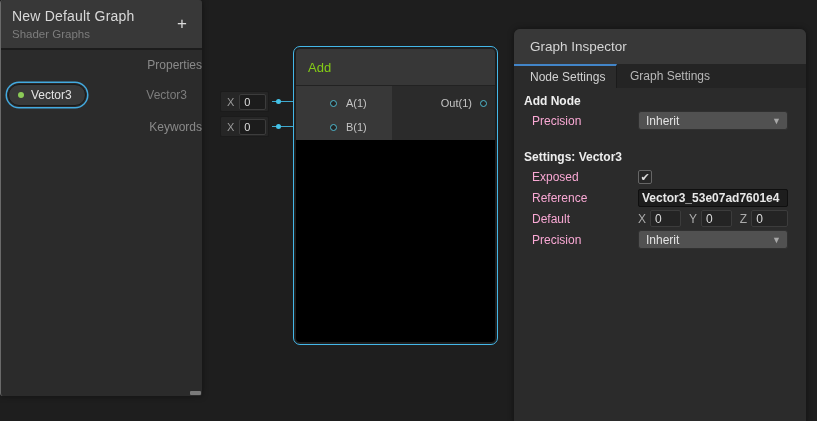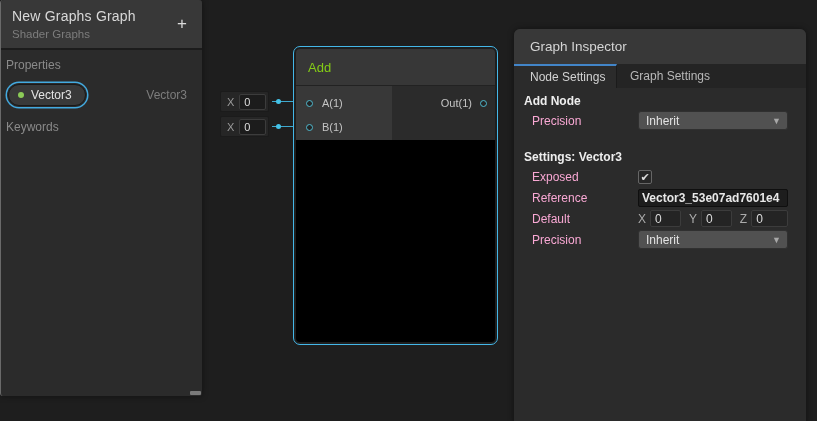--- a/index.html
+++ b/index.html
@@ -25,21 +25,21 @@
     border-radius:3px 3px 0 0; border-bottom:2px solid #1c1c1c;
     padding:8px 10px 0 11px;
   }
   .bb-title { font-size:14px; color:#d9d9d9; letter-spacing:.2px; }
   .bb-sub { font-size:11.5px; color:#7d7d7d; margin-top:4px; }
   .bb-plus {
     position:absolute; right:11px; top:15px; width:18px; height:18px;
     color:#dcdcdc; font-size:17px; line-height:17px; text-align:center;
     cursor:pointer;
   }
-  .bb-section { color:#8a8a8a; padding-left:5px; margin-top:8px; height:16px; }
+  .bb-section { color:#8a8a8a; padding-left:5px; margin-top:8px; height:16px;text-align:right; }
   .bb-prop-row {
     display:flex; align-items:center;
     padding:0 15px 0 7px; margin-top:9px; height:24px;
   }
   .pill {
     display:inline-flex; align-items:center;
     background:#393939; border:1px solid #191919; border-radius:12px;
     height:22px; padding:0 13px 0 9px;
     box-shadow:0 0 0 1px #2b2b2b, 0 0 0 2.5px #43aae0;
     cursor:pointer;
@@ -77,21 +77,21 @@
     padding:2px; cursor:move;
     display:flex; flex-direction:column; overflow:hidden;
   }
   .node-header {
     height:37px; background:#373737; border-radius:4px 4px 0 0;
     display:flex; align-items:center; padding-left:12px;
     border-bottom:1px solid #222; flex:0 0 auto;
   }
   .node-title { color:#84cc16; font-size:13px; }
   .node-ports { display:flex; height:54px; flex:0 0 auto; }
-  .ports-in { width:96px; background:#383838; padding-top:5px; }
+  .ports-in { width:96px; background:#383838; padding-top:5px;padding-left:24px; }
   .ports-out { flex:1; background:#2b2b2b; padding:5px 8px 16px 0;
                display:flex; flex-direction:column; align-items:flex-end; }
   .port-row { display:flex; align-items:center; height:24px; padding-left:10px; }
   .port-row-out { display:flex; align-items:center; height:24px; }
   .port-circle {
     width:7px; height:7px; border-radius:50%;
     border:1.5px solid #4fb9ce; background:#242424; cursor:crosshair; flex:0 0 auto;
   }
   .port-label { color:#c4c4c4; font-size:11px; margin-left:9px; }
   .port-label-out { color:#c4c4c4; font-size:11px; margin-right:8px; }
@@ -150,21 +150,21 @@
     color:#dcdcdc; display:flex; align-items:center; padding-left:4px;
     width:35px; margin-right:8px; cursor:text;
   }
   .axis-field.last { width:42px; margin-right:0; }
 </style>
 </head>
 <body>
 
 <div class="blackboard">
   <div class="bb-header">
-    <div class="bb-title">New Graphs Graph</div>
+    <div class="bb-title">New Default Graph</div>
     <div class="bb-plus">+</div>
     <div class="bb-sub">Shader Graphs</div>
   </div>
   <div class="bb-section">Properties</div>
   <div class="bb-prop-row">
     <div class="pill">
       <span class="pill-dot"></span>
       <span class="pill-name">Vector3</span>
     </div>
     <span class="prop-type">Vector3</span>

